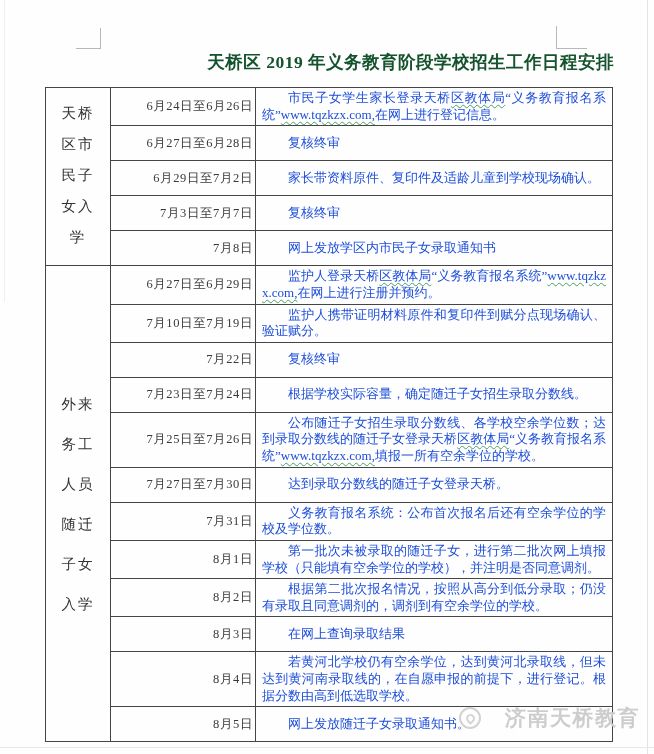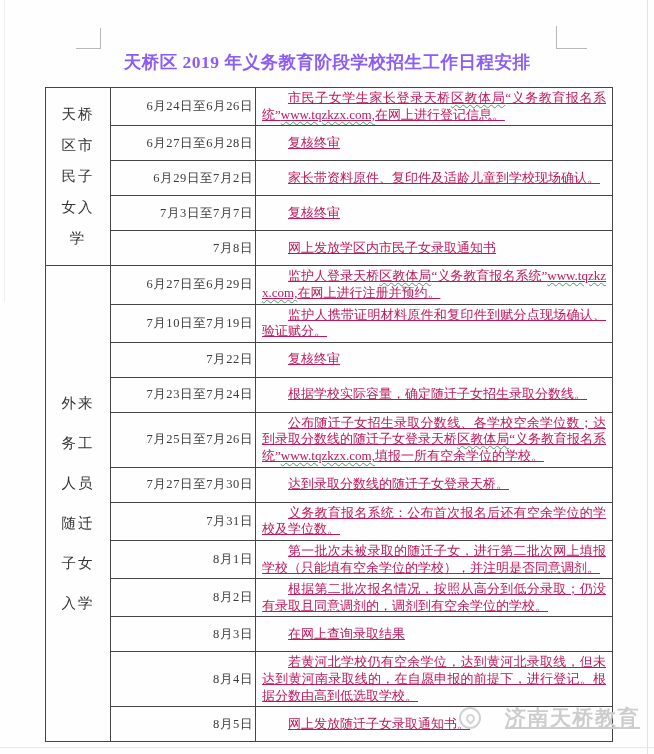--- a/index.html
+++ b/index.html
@@ -23,86 +23,84 @@
     border-right:1px solid #b8b8b8; border-bottom:1px solid #b8b8b8;
   }
   .mark-right {
     position:absolute; left:556px; top:26px; width:30px; height:22px;
     border-left:1px solid #b8b8b8; border-bottom:1px solid #b8b8b8;
   }
 
   .doc-title {
     margin: 0;
     padding: 50px 40px 13px 40px;
-    text-align: center;
+    text-align: right;
     font-size: 17.5px;
     font-weight: bold;
     letter-spacing: 0.5px;
-    color: #8b5cf6;
+    color: #14532d;
   }
 
   table.schedule {
     border-collapse: collapse;
     table-layout: fixed;
     width: 567px;
     margin-left: 45px;
   }
   .schedule td {
     border: 1px solid #454545;
     vertical-align: middle;
     background: #fefefe;
   }
   td.cat { width: 65px; padding: 0; text-align: center; }
   .cat-line {
     font-size: 14.5px;
     color: #333333;
     letter-spacing: 2px;
     text-align: center;
   }
-  .cat-lines-tq .cat-line { line-height: 31px; }
-  .cat-lines-wl .cat-line { line-height: 40px; font-family: Liberation Mono, monospace; }
+  .cat-lines-tq .cat-line { line-height: 31px; font-family: Liberation Mono, monospace; }
+  .cat-lines-wl .cat-line { line-height: 40px; }
 
   td.date {
     width: 145px;
     text-align: right;
     font-size: 12.5px;
     letter-spacing: 0.6px;
     white-space: nowrap;
     color: #3a3a3a;
     padding: 2px 2px;
     height: 30px;
   }
   td.desc { width: 357px; padding: 2px 6px; height: 30px; }
   .desc-p {
     margin: 0;
     font-size: 13px;
     line-height: 1.28;
     text-indent: 2em;
     text-align: justify;
-    color: #be185d;
+    color: #1d4ed8;
     word-break: break-all;
-    text-decoration: underline;
   }
   .wavy {
     text-decoration: underline;
     text-decoration-style: wavy;
     text-decoration-color: #48a060;
     text-decoration-thickness: 1px;
     text-underline-offset: 2px;
   }
 
   .watermark {
     position: absolute;
     right: 14px;
     top: 704px;
     display: flex;
     align-items: center;
     gap: 24px;
     color: #cdcdcd;
-    text-decoration: underline;
   }
   .wm-logo {
     width: 22px; height: 22px;
     border: 2px solid #d2d2d2;
     border-radius: 50%;
     box-sizing: border-box;
     display: flex; align-items: center; justify-content: center;
   }
   .wm-logo-inner {
     width: 9px; height: 9px;

